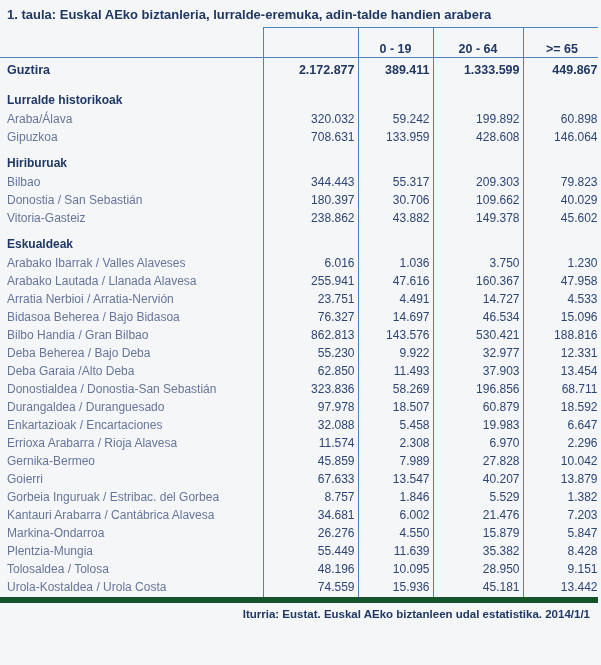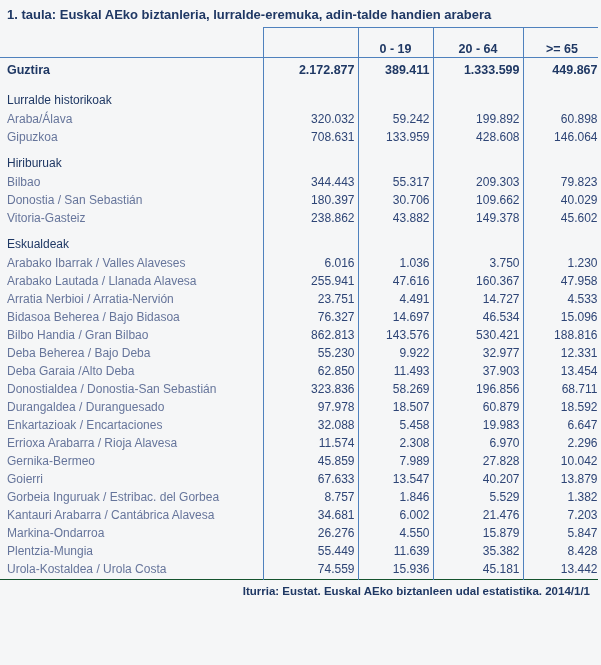--- a/index.html
+++ b/index.html
@@ -18,21 +18,21 @@
     color: #1f3864;
     font-weight: bold;
     font-size: 13px;
     line-height: 16px;
     padding: 7px 16px 4px 7px;
   }
   table.pop {
     border-collapse: collapse;
     table-layout: fixed;
     width: 601px;
-    border-bottom: 1px solid #14532d;
+    border-bottom: 6px solid #14532d;
   }
   table.pop th, table.pop td {
     overflow: hidden;
     white-space: nowrap;
     vertical-align: bottom;
   }
   th.h-box {
     border-top: 1px solid #4f81bd;
     border-left: 1px solid #4f81bd;
     border-bottom: 1px solid #4f81bd;
@@ -65,21 +65,21 @@
   }
   tr.total td {
     font-weight: bold;
     color: #1f3864;
     padding-top: 5px;
     padding-bottom: 6px;
     font-size: 12.5px;
   }
   tr.total td.label { color: #1f3864; }
   tr.section-row td.sec {
-    font-weight: normal;
+    font-weight: bold;
     color: #1f3864;
     font-size: 12px;
     padding-top: 9px;
     padding-bottom: 3px;
   }
   tr.section-row td.num { color: transparent; }
   .footer {
     font-weight: bold;
     color: #1f3864;
     font-size: 11.5px;
@@ -289,20 +289,27 @@
           <td class="num lastcol">5.847</td>
         </tr>
         <tr>
           <td class="label">Plentzia-Mungia</td>
           <td class="num">55.449</td>
           <td class="num">11.639</td>
           <td class="num">35.382</td>
           <td class="num lastcol">8.428</td>
         </tr>
         <tr>
+          <td class="label">Tolosaldea / Tolosa</td>
+          <td class="num">48.196</td>
+          <td class="num">10.095</td>
+          <td class="num">28.950</td>
+          <td class="num lastcol">9.151</td>
+        </tr>
+        <tr>
           <td class="label">Urola-Kostaldea / Urola Costa</td>
           <td class="num">74.559</td>
           <td class="num">15.936</td>
           <td class="num">45.181</td>
           <td class="num lastcol">13.442</td>
         </tr>
       </tbody>
   </table>
 
   <div class="footer">Iturria: Eustat. Euskal AEko biztanleen udal estatistika. 2014/1/1</div>

